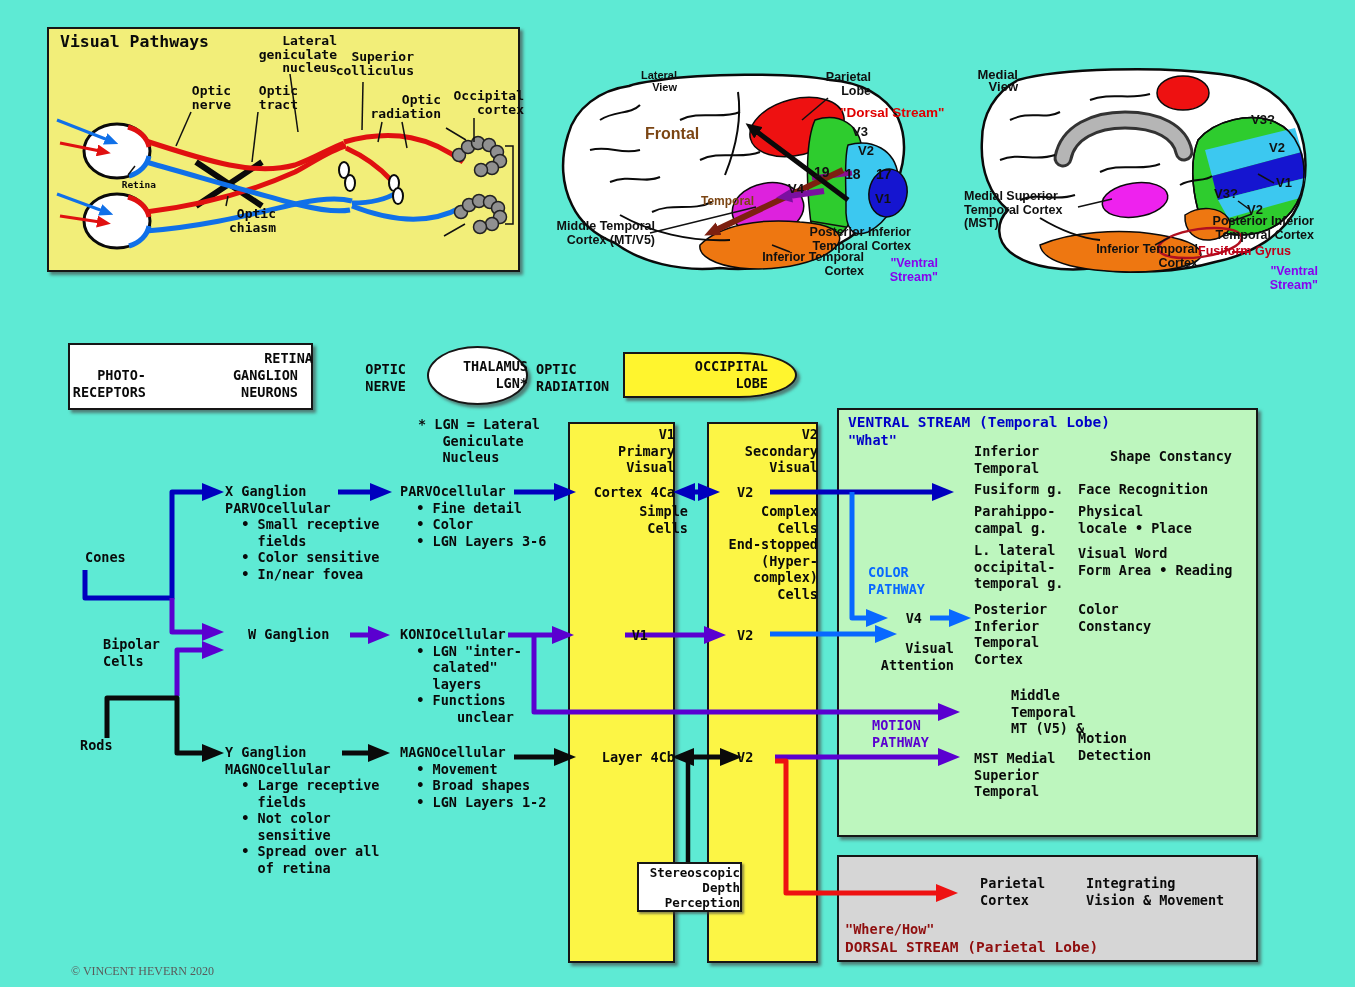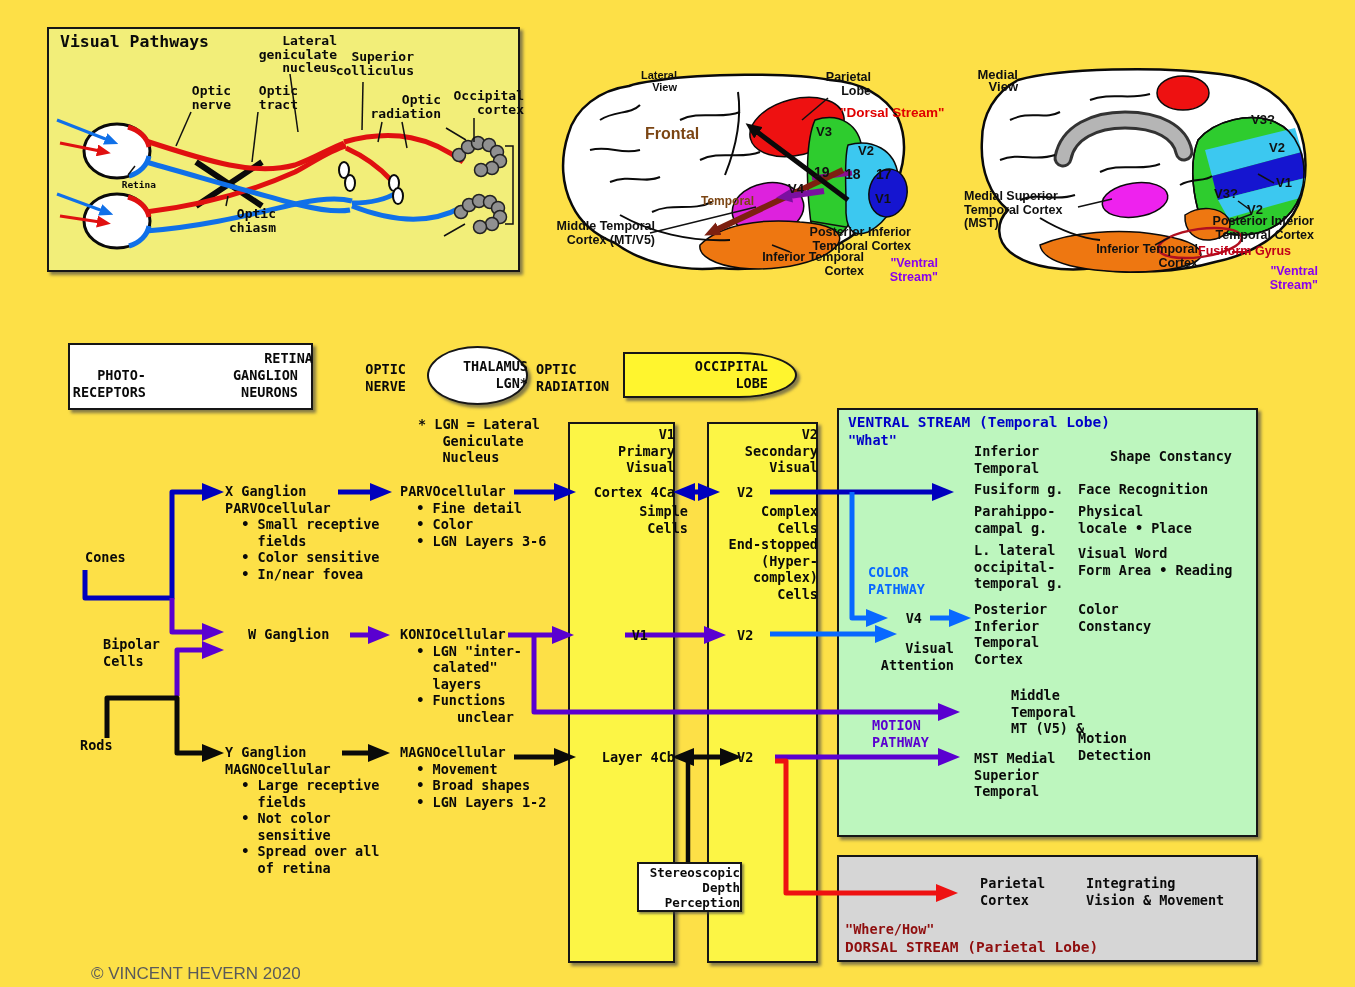--- a/index.html
+++ b/index.html
@@ -1,16 +1,16 @@
 <!DOCTYPE html>
 <html><head>
 <meta charset="utf-8">
 <style>
   html,body{margin:0;padding:0;background:#fff;}
-  #canvas{position:relative;width:1355px;height:987px;background:#fde047;overflow:hidden;}
+  #canvas{position:relative;width:1355px;height:987px;background:#5eead4;overflow:hidden;}
   .abs{position:absolute;}
   .mono{font-family:"DejaVu Sans Mono","Liberation Mono",monospace;font-weight:bold;
         font-size:13.5px;line-height:16.5px;white-space:pre;color:#0a0a0a;}
   .sans{font-family:"Liberation Sans","DejaVu Sans",sans-serif;font-weight:bold;
         font-size:12.5px;line-height:13.5px;white-space:pre;color:#101010;}
   .ctr{text-align:right;}
   .box{border:2.5px solid #161616;box-shadow:3px 3px 3px rgba(70,70,70,.65);box-sizing:border-box;}
   svg{position:absolute;left:0;top:0;}
   .z1{z-index:1}.z2{z-index:2}.z3{z-index:3}
 </style>
@@ -240,21 +240,21 @@
   <div class="abs z3 mono ctr" style="left:176px;top:207px;width:100px;font-size:13px;line-height:13.5px;">Optic
 chiasm</div>
 
   <div class="abs z3 sans ctr" style="left:615px;top:69px;width:62px;font-size:11px;line-height:12px;">Lateral
 View</div>
   <div class="abs z3 sans" style="left:645px;top:127px;color:#7B4513;font-size:16px;">Frontal</div>
   <div class="abs z3 sans" style="left:701px;top:195px;color:#7B4513;font-size:12px;">Temporal</div>
   <div class="abs z3 sans ctr" style="left:801px;top:71px;width:70px;">Parietal
 Lobe</div>
   <div class="abs z3 sans" style="left:840px;top:106px;color:#E00000;font-size:13.5px;">"Dorsal Stream"</div>
-  <div class="abs z3 sans" style="left:816px;top:125px;font-size:13px;">V3</div>
+  <div class="abs z3 sans" style="left:852px;top:125px;font-size:13px;">V3</div>
   <div class="abs z3 sans" style="left:858px;top:144px;font-size:13px;">V2</div>
   <div class="abs z3 sans" style="left:814px;top:166px;font-size:14px;">19</div>
   <div class="abs z3 sans" style="left:845px;top:168px;font-size:14px;">18</div>
   <div class="abs z3 sans" style="left:876px;top:168px;font-size:14px;">17</div>
   <div class="abs z3 sans" style="left:788px;top:182px;font-size:13px;">V4</div>
   <div class="abs z3 sans" style="left:875px;top:192px;font-size:13px;">V1</div>
   <div class="abs z3 sans ctr" style="left:551px;top:220px;width:104px;">Middle Temporal
 Cortex (MT/V5)</div>
   <div class="abs z3 sans ctr" style="left:799px;top:226px;width:112px;">Posterior Inferior
 Temporal Cortex</div>
@@ -397,15 +397,15 @@
   <div class="abs z3 mono" style="left:872px;top:717px;color:#5A00D0;">MOTION
 PATHWAY</div>
 
   <div class="abs z3 mono" style="left:980px;top:875px;">Parietal
 Cortex</div>
   <div class="abs z3 mono" style="left:1086px;top:875px;">Integrating
 Vision &amp; Movement</div>
   <div class="abs z3 mono" style="left:845px;top:921px;color:#8F0E0E;">"Where/How"</div>
   <div class="abs z3 mono" style="left:845px;top:939px;font-size:14.5px;color:#8F0E0E;">DORSAL STREAM (Parietal Lobe)</div>
 
-  <div class="abs z3" style="left:91px;top:964px;font-family:Liberation Sans, sans-serif;font-size:17px;color:#5a5a5a;">© VINCENT HEVERN 2020</div>
+  <div class="abs z3" style="left:71px;top:964px;font-family:Liberation Serif, serif;font-size:12px;color:#5a5a5a;">© VINCENT HEVERN 2020</div>
 
 </div>
 
 </body></html>

